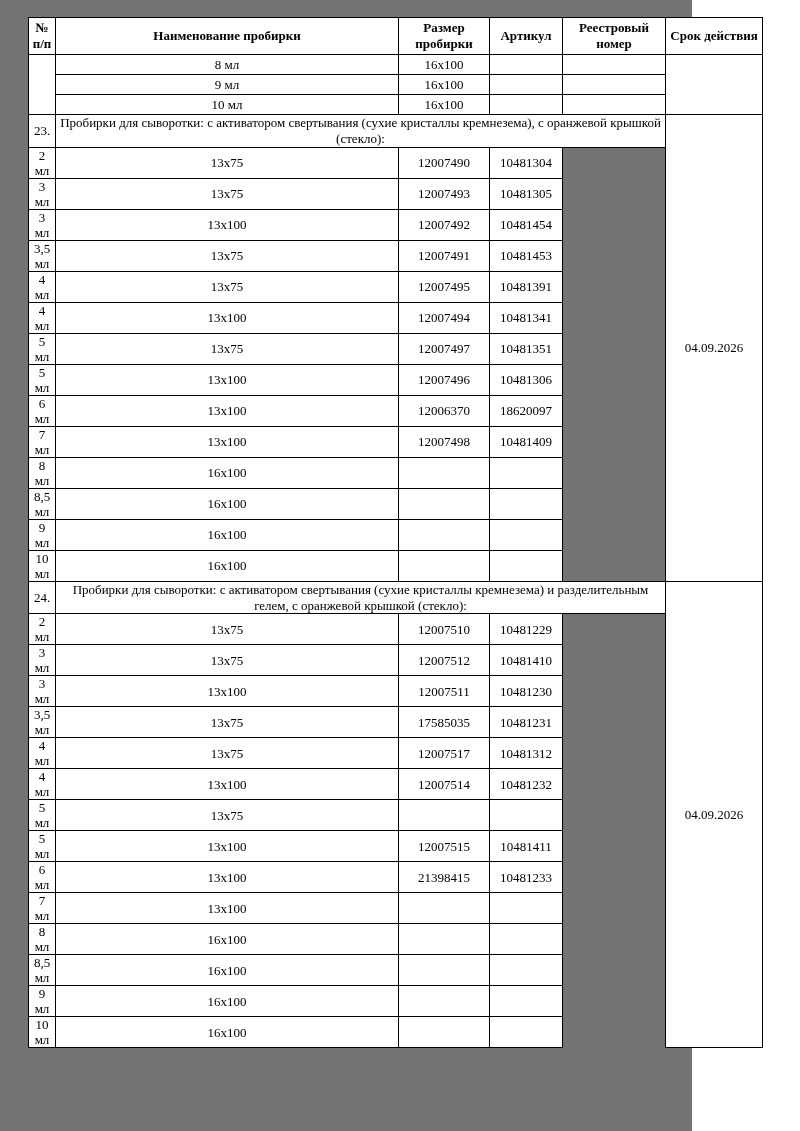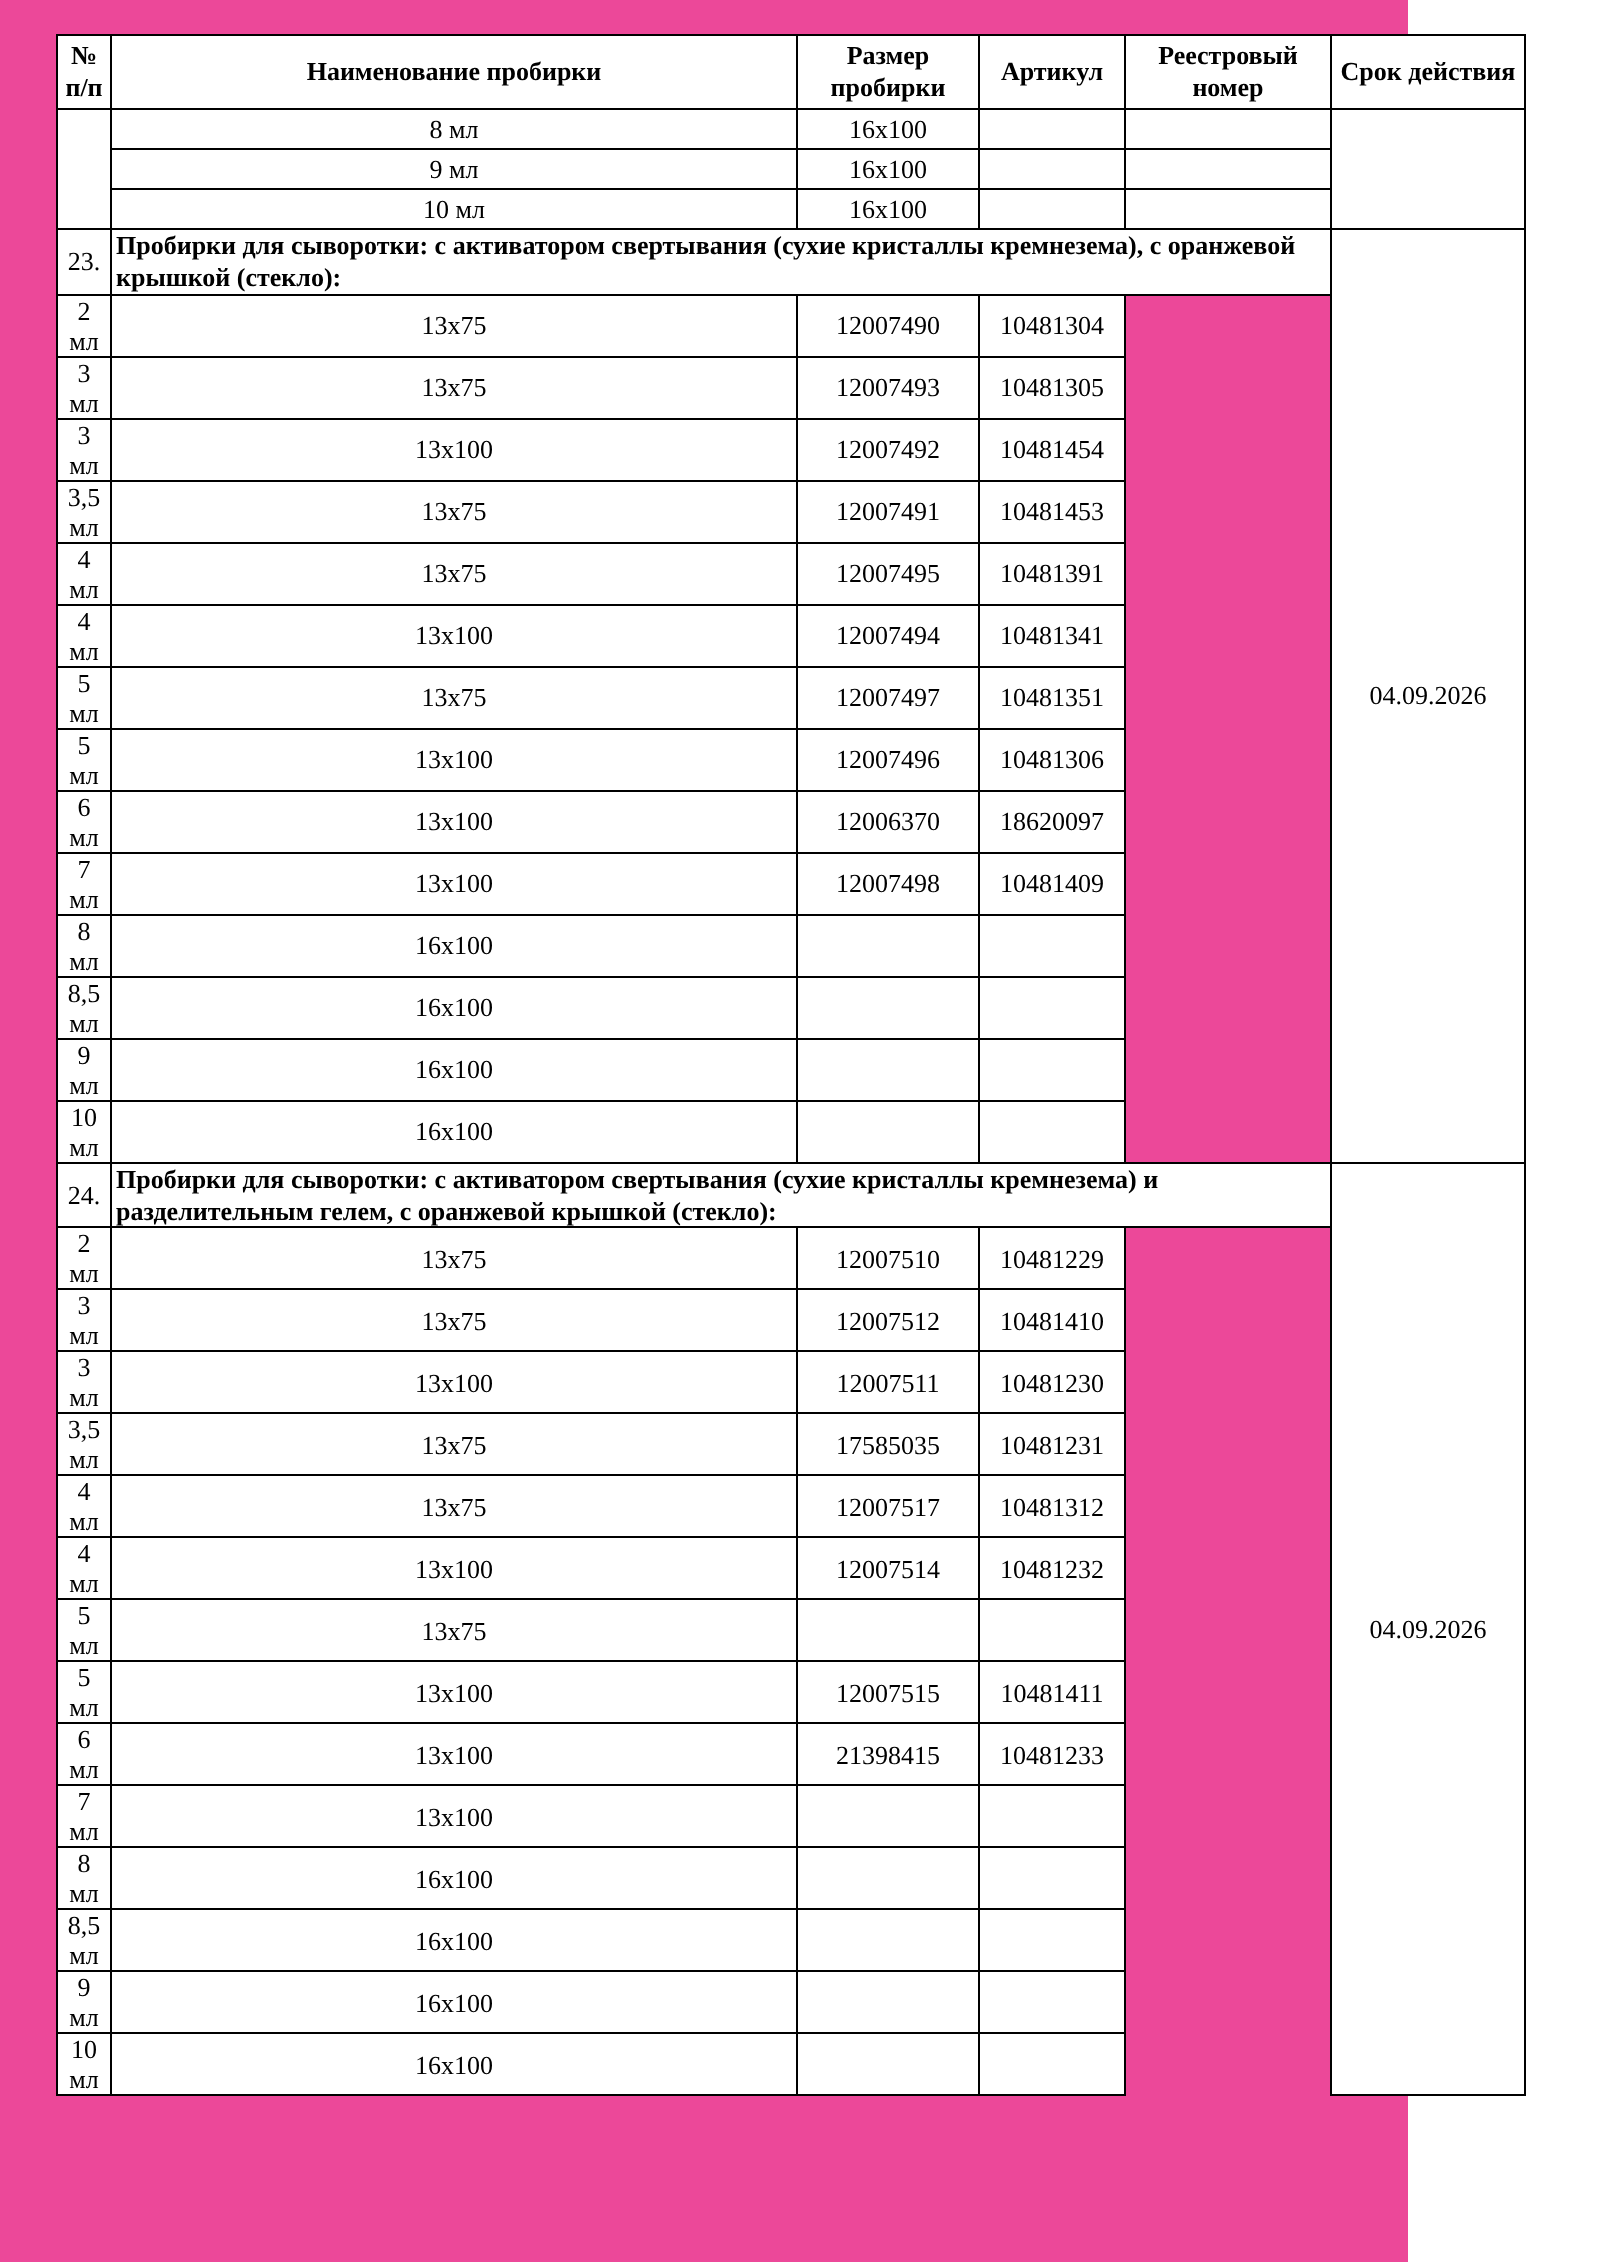--- a/index.html
+++ b/index.html
@@ -12,22 +12,21 @@
     height: 1131px;
     position: relative;
     font-family: "Liberation Serif", "DejaVu Serif", serif;
     color: #000000;
   }
   .page {
     position: absolute;
     left: 0; top: 0;
     width: 692px;
     height: 1131px;
-    background: #ec4899;
-    padding-left: 12px;
+    background: #737373;
   }
   table.tubes {
     position: absolute;
     left: 28px;
     top: 17px;
     width: 734px;
     border-collapse: collapse;
     table-layout: fixed;
     font-size: 13px;
   }
@@ -62,22 +61,22 @@
     height: 19px;
     line-height: 18px;
   }
   td.section-number {
     text-align: center;
     vertical-align: middle;
     font-size: 13px;
     font-family: Liberation Serif, serif;
   }
   td.section-title {
-    font-weight: bold;
-    text-align: left;
+    font-weight: normal;
+    text-align: center;
     vertical-align: middle;
     line-height: 1.22;
     height: 30px;
     padding: 1px 6px;
   }
   td.validity-cell {
     text-align: center;
     vertical-align: middle;
     font-size: 13px;
     margin-top: 11px;

